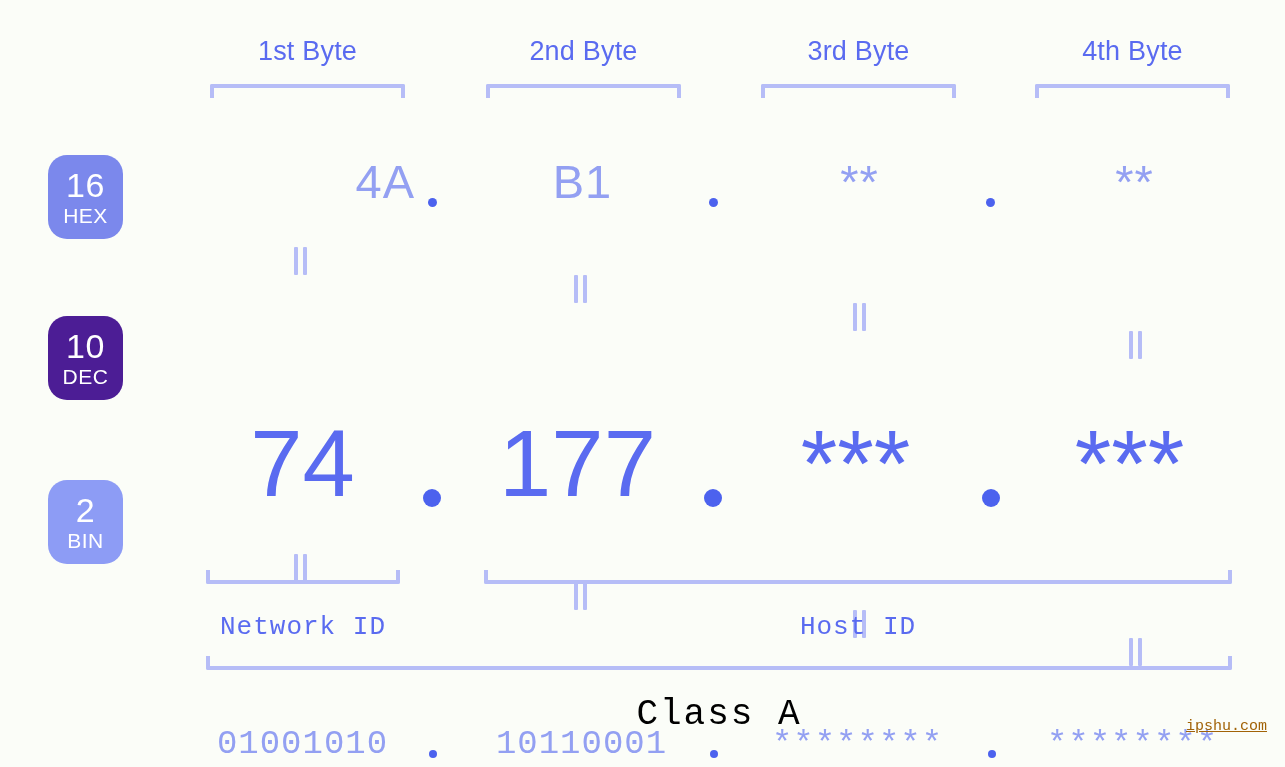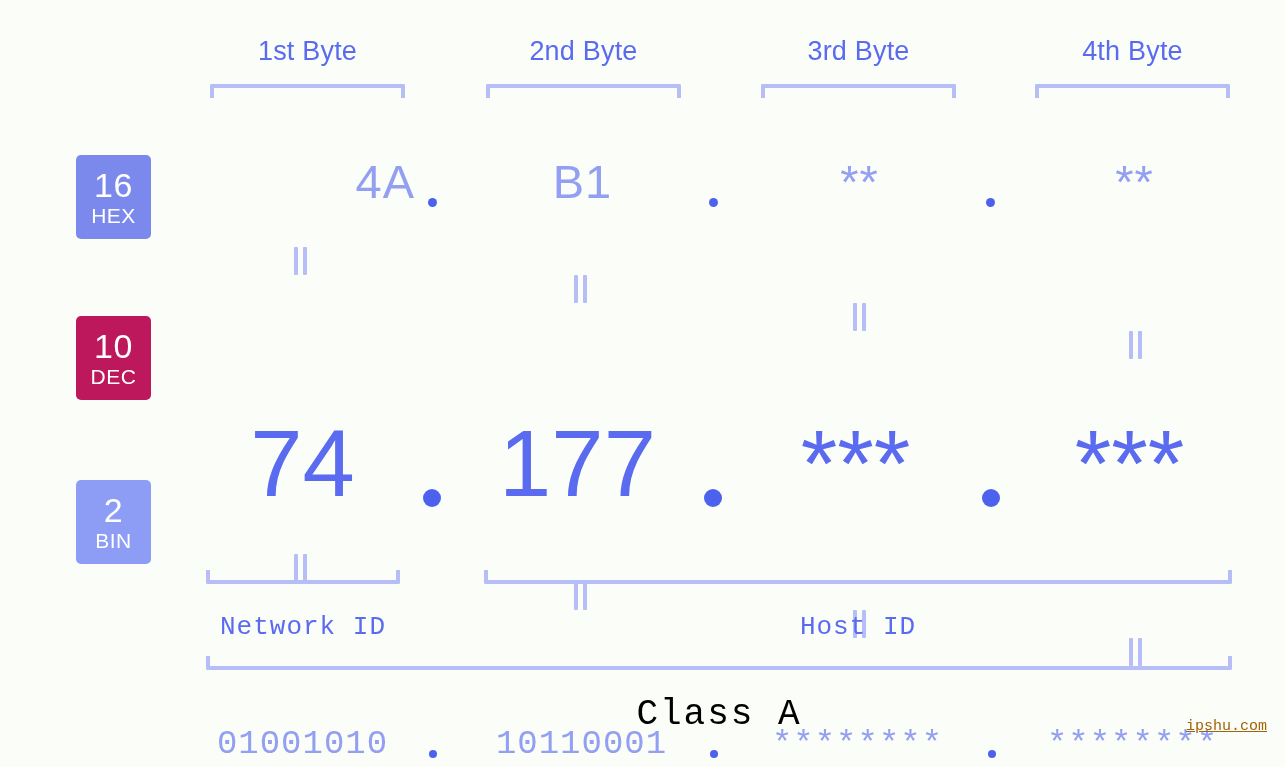--- a/index.html
+++ b/index.html
@@ -49,29 +49,28 @@
     border-right: 4px solid #b6bdf7;
     border-radius: 0 0 2px 2px;
     height: 14px;
     box-sizing: border-box;
   }
 
   
   .base-badge {
     width: 75px;
     height: 84px;
-    border-radius: 5px;
+    border-radius: 19px;
     color: #ffffff;
     display: flex;
     flex-direction: column;
     align-items: center;
     justify-content: center;
     line-height: 1;
     box-sizing: border-box;
-    margin-left: 28px;
   }
   .base-badge .num {
     font-size: 34px;
     font-weight: 400;
     letter-spacing: 0.5px;
   }
   .base-badge .nm {
     font-size: 21px;
     font-weight: 400;
     margin-top: 3px;
@@ -197,21 +196,21 @@
     </div>
   <div class="abs eqmark" style="left:852px; top:247px;">
       <i></i>
       <i></i>
     </div>
   <div class="abs eqmark" style="left:1128px; top:247px;">
       <i></i>
       <i></i>
     </div>
 
-  <div class="abs base-badge" style="left:48px; top:316px; background:#be185d;">
+  <div class="abs base-badge" style="left:48px; top:316px; background:#4c1d95;">
     <span class="num">10</span>
     <span class="nm">DEC</span>
   </div>
 
   <div class="abs row-dec">
     <div class="abs cell" style="left:195px; top:305px; width:215px;">74</div>
     <div class="abs dot dot-dec" style="left:423px; top:377px;"></div>
     <div class="abs cell" style="left:470px; top:305px; width:215px;">177</div>
     <div class="abs dot dot-dec" style="left:704px; top:377px;"></div>
     <div class="abs cell" style="left:748px; top:305px; width:215px;">***</div>

